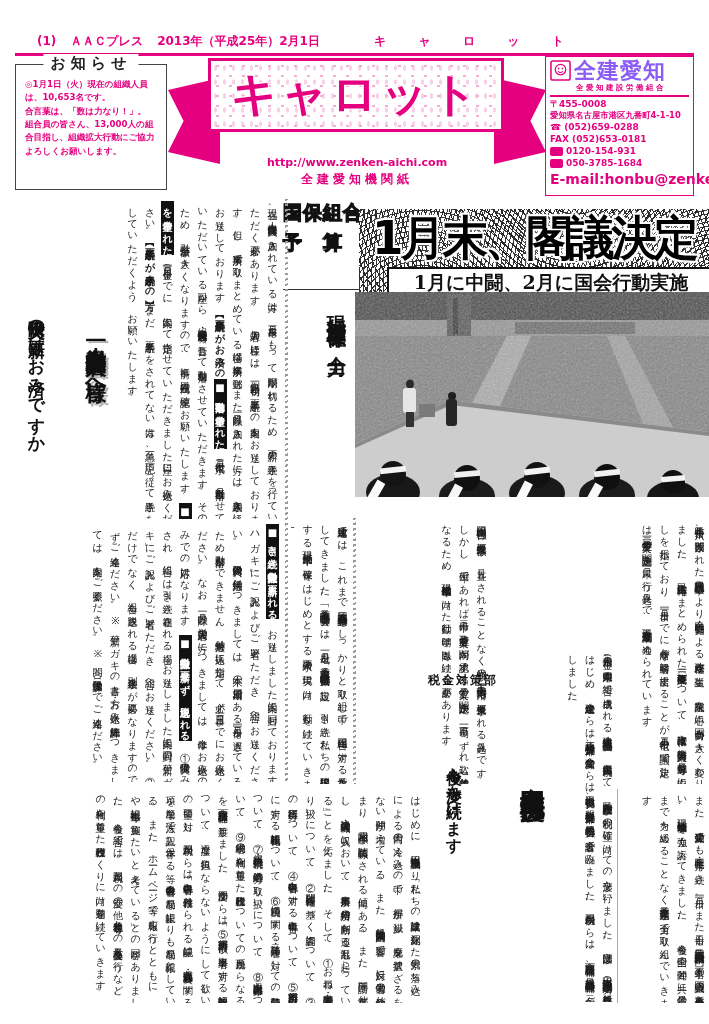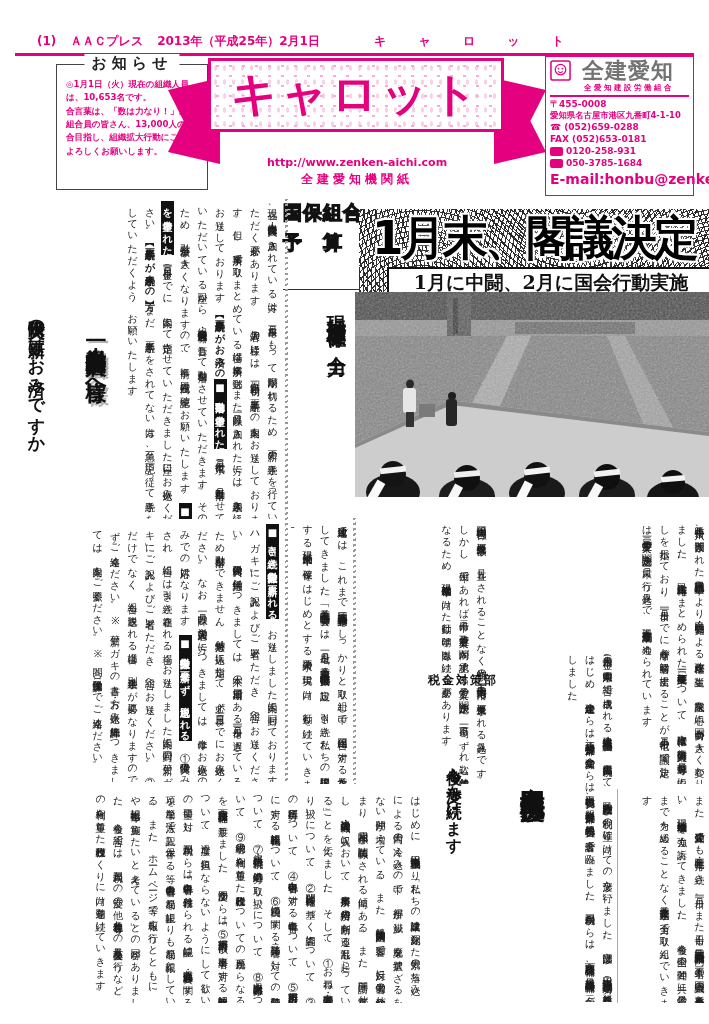--- a/index.html
+++ b/index.html
@@ -4,41 +4,41 @@
 <style>
   html,body{margin:0;padding:0;background:#e9e9e9;}
   .page{position:relative;width:709px;height:1024px;background:#fff;margin:0 auto;overflow:hidden;
         font-family:"DejaVu Sans","Liberation Sans",sans-serif;color:#1a1a1a;}
   
   .hdr{position:absolute;left:15px;top:33px;width:680px;font-size:12px;font-weight:700;color:#e5007f;display:flex;gap:14px;align-items:baseline;}
   .hdr .pgno{margin-left:22px;}
   .hdr .runtitle{letter-spacing:14px;margin-left:40px;}
   .hdr-rule{position:absolute;left:15px;top:53px;width:679px;height:2.5px;background:#e5007f;}
   
-  .notice{position:absolute;left:15px;top:64px;width:150px;height:124px;border:1.5px solid #444;background:#fff;margin-left:41px;}
+  .notice{position:absolute;left:15px;top:64px;width:150px;height:124px;border:1.5px solid #444;background:#fff;}
   .notice-title{position:absolute;top:-11px;left:50%;transform:translateX(-50%);background:#fff;padding:0 7px;
     font-family:"DejaVu Serif","Liberation Serif",serif;font-size:15px;font-weight:700;letter-spacing:5px;color:#222;white-space:nowrap;}
   .notice-body{padding:13px 7px 4px 9px;font-size:8.6px;line-height:1.55;color:#e5007f;white-space:pre-line;font-weight:700;}
   
   .masthead{position:absolute;left:168px;top:56px;width:378px;height:142px;}
   .tail{position:absolute;top:22px;width:52px;height:86px;background:#e5007f;}
   .tail.l{left:0;clip-path:polygon(100% 0,100% 100%,0 86%,30% 50%,0 14%);}
   .tail.r{right:0;clip-path:polygon(0 0,0 100%,100% 86%,70% 50%,100% 14%);}
   .ribbon-panel{position:absolute;left:40px;top:2px;width:296px;height:74px;border:3px solid #e5007f;box-sizing:border-box;
     background-image:radial-gradient(#f6aed4 1.3px,transparent 1.4px),radial-gradient(#fad2e7 1.6px,transparent 1.7px);
     background-size:13px 10px,9px 14px;background-color:#fff;
     display:flex;align-items:center;justify-content:center;}
   .ribbon-title{font-size:46px;font-weight:900;color:#e5007f;letter-spacing:3px;text-shadow:1px 1px 0 #fff,-1px -1px 0 #fff;}
   .mast-url{position:absolute;left:0;top:100px;width:100%;text-align:center;font-size:11px;font-weight:700;color:#e5007f;}
   .mast-sub{position:absolute;left:0;top:115px;width:100%;text-align:center;font-size:12px;font-weight:700;letter-spacing:4px;color:#e5007f;font-family:Liberation Serif, serif;}
   
   .contact{position:absolute;left:545px;top:56px;width:149px;height:140px;border:1.2px solid #e5007f;box-sizing:border-box;padding:3px 4px 0 4px;}
   .org-row{display:flex;align-items:flex-start;gap:3px;}
   .logo-mark{width:21px;height:21px;flex:0 0 21px;}
-  .org-name{font-size:22px;font-weight:900;color:#737373;line-height:1;letter-spacing:1px;margin-left:8px;}
+  .org-name{font-size:22px;font-weight:900;color:#8b5cf6;line-height:1;letter-spacing:1px;}
   .org-sub{font-size:7.5px;font-weight:700;color:#e5007f;letter-spacing:2.5px;text-align:right;margin-top:1px;}
   .contact-rule{height:1.5px;background:#e5007f;margin:2px 0 2px 0;}
   .cline{font-size:9px;font-weight:700;color:#e5007f;line-height:1.33;white-space:nowrap;display:flex;align-items:center;gap:3px;}
   .cline.addr{font-size:8.4px;}
   .cline.mail{font-size:14px;}
   .pbadge{display:inline-block;width:13px;height:9px;background:#e5007f;border-radius:2px;flex:0 0 13px;}
   
   .vtext{writing-mode:vertical-rl;text-orientation:mixed;}
   .vbody{font-size:10px;line-height:17.5px;letter-spacing:0.5px;color:#1c1c1c;overflow:hidden;
          font-family:"DejaVu Serif","Liberation Serif",serif;text-align:justify;}
@@ -135,21 +135,21 @@
     <div class="cline">
       <span>☎</span>
       <span>(052)659-0288</span>
     </div>
     <div class="cline">
       <span>FAX</span>
       <span>(052)653-0181</span>
     </div>
     <div class="cline">
       <span class="pbadge"></span>
-      <span>0120-258-931</span>
+      <span>0120-154-931</span>
     </div>
     <div class="cline">
       <span class="pbadge"></span>
       <span>050-3785-1684</span>
     </div>
     <div class="cline mail">E-mail:honbu@zenken-aichi.com</div>
   </div>
 
   <div class="kicker">
     <div>国保組合</div>

